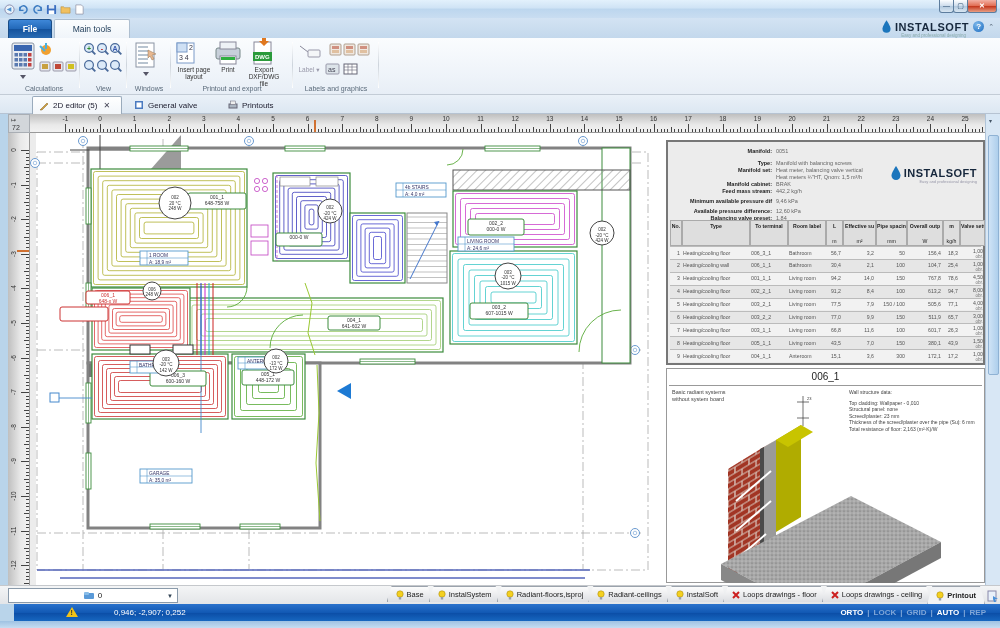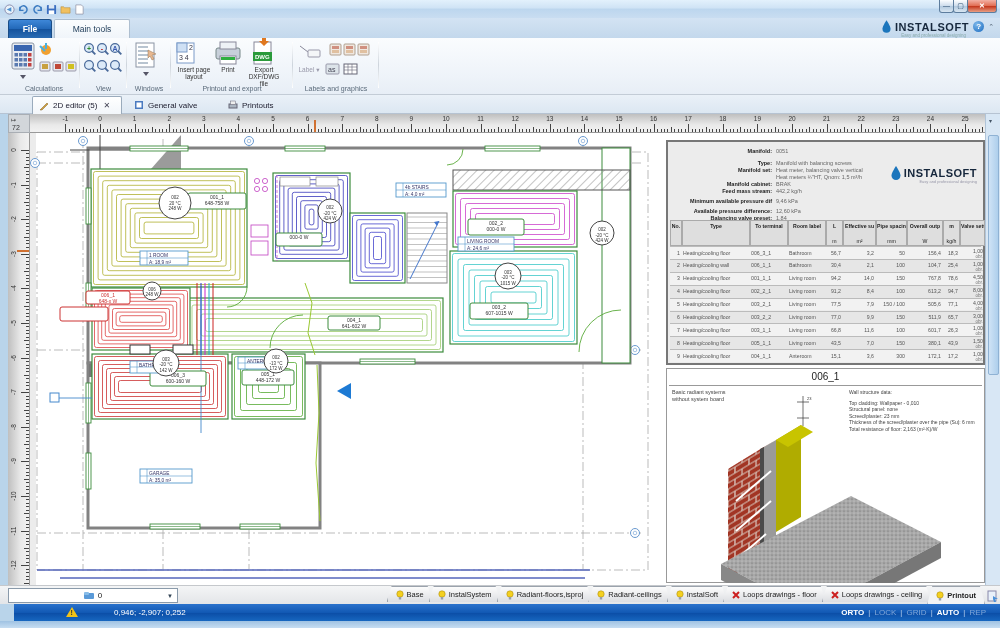--- a/index.html
+++ b/index.html
@@ -64,21 +64,21 @@
 #layercombo .arr{position:absolute;right:4px;font-size:6px;color:#345}
 #btabs{position:absolute;right:15px;top:0;height:19px;display:flex;}
 .btab{height:16px;margin-left:-4px;padding:0 8px;display:flex;align-items:center;gap:3px;font-size:7.5px;color:#222;background:linear-gradient(#fcfcfc,#dcdee2);border:1px solid #9aa2ac;border-bottom:none;clip-path:polygon(5px 0,calc(100% - 5px) 0,100% 100%,0 100%)}
 .btab.active{background:#f2f3f5;font-weight:bold;height:18px}
 #pageicon{position:absolute;right:1px;top:4px;width:12px;height:12px}
 #statusbar{left:14px;top:604px;width:1000px;height:17px;background:linear-gradient(#2a72cc,#1259b4 50%,#0b4da6 52%,#1767c0);display:flex;align-items:center}
 #warn{position:absolute;left:52px;top:3px;width:0;height:0;border-left:6px solid transparent;border-right:6px solid transparent;border-bottom:10px solid #f2c218}
 #warn:after{content:"!";position:absolute;left:-1.5px;top:1.5px;font-size:7px;font-weight:bold;color:#333}
 #coords{position:absolute;left:100px;font-size:8px;color:#fff}
 #toggles{position:absolute;right:28px;font-size:8px;font-weight:bold;color:#fff;display:flex;gap:4px}
-#toggles .off{color:#7fa6d8;font-weight:normal}
+#toggles .off{color:#7fa6d8;font-weight:bold}
 #toggles .sep{color:#7fa6d8}
 #status-dd{position:absolute;right:10px;color:#cfe0f4;font-size:7px}
 #bottomframe{left:0;top:621px;width:1000px;height:7px;background:linear-gradient(#9fc2e2,#c6ddf2)}
 </style>
 </head>
 <body>
 
 <div id="app">
   <div id="titlebar" class="abs">
     <div id="qat" class="abs">

